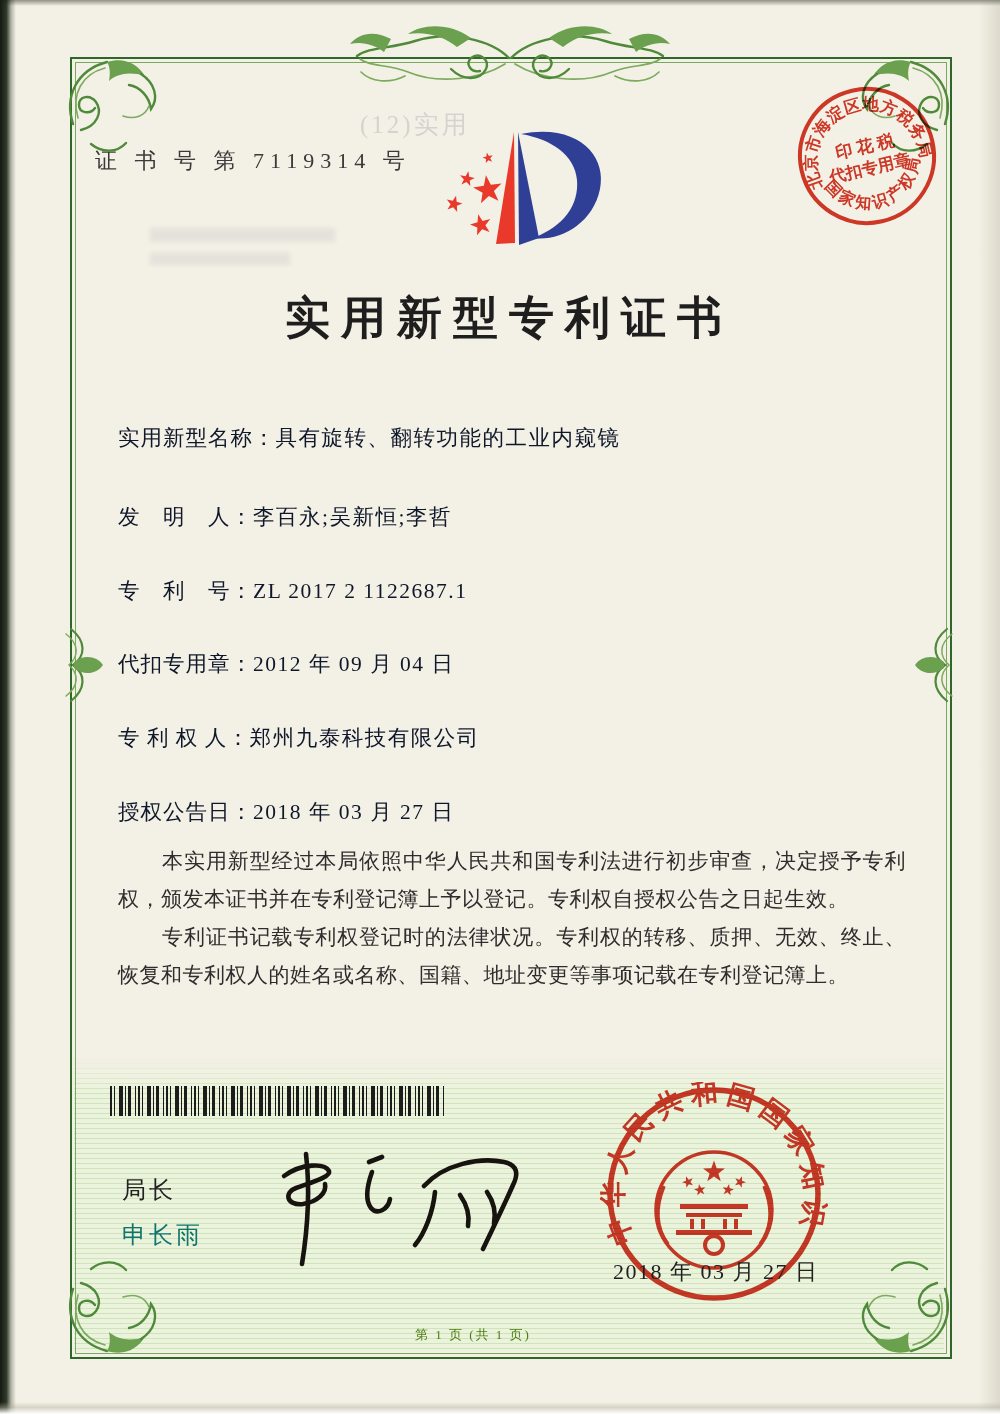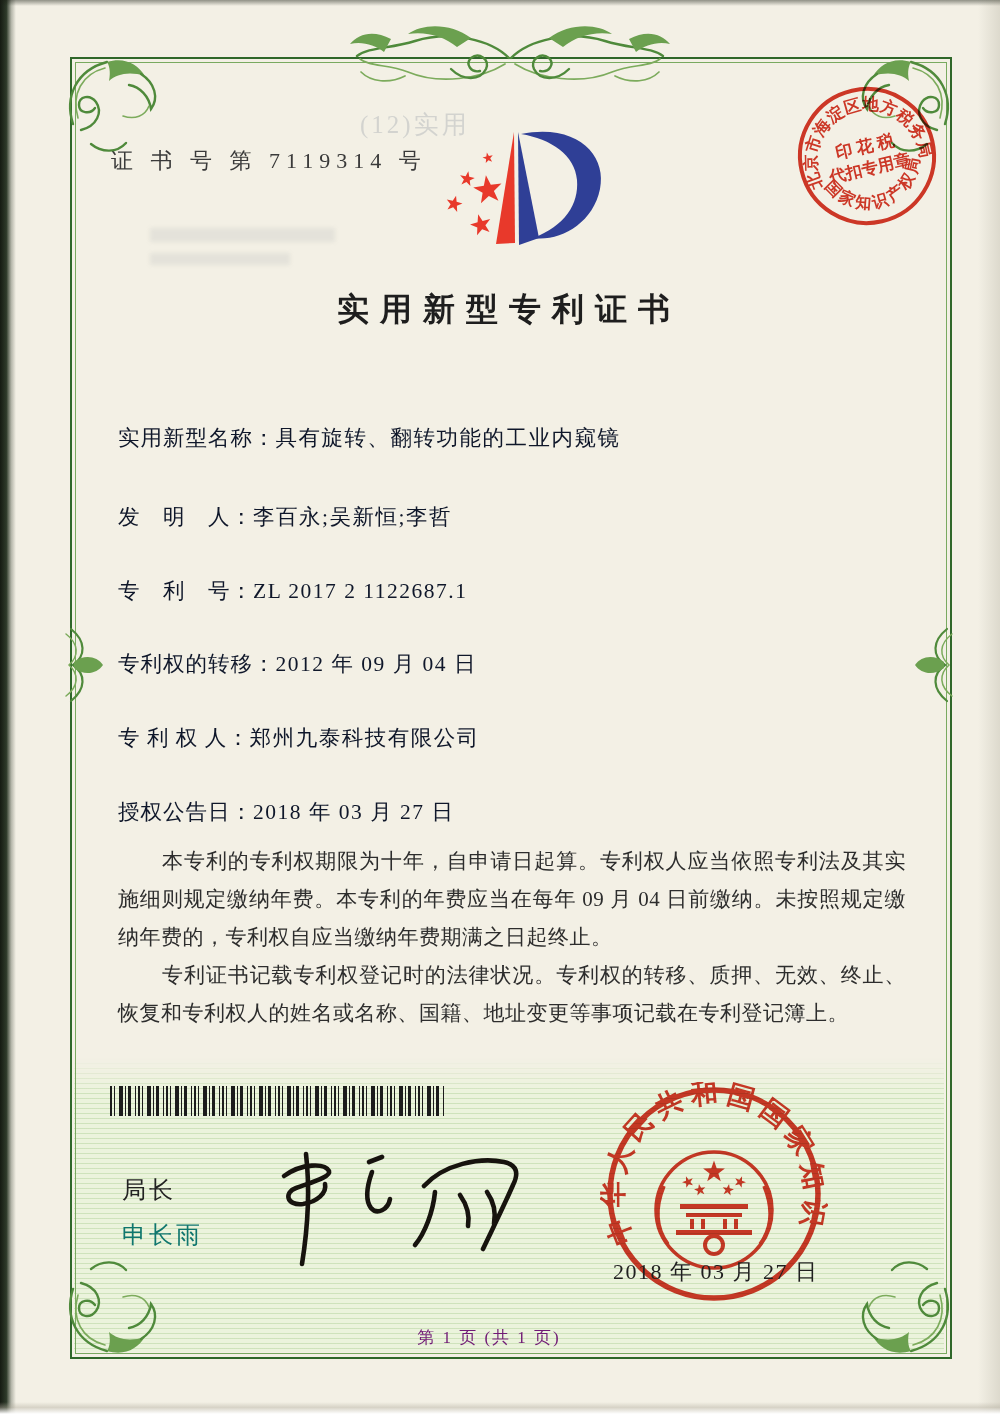--- a/index.html
+++ b/index.html
@@ -29,26 +29,26 @@
     background:
       repeating-linear-gradient(180deg,rgba(140,188,112,.30) 0 1px,rgba(0,0,0,0) 1px 5px),
       #ebf3dc;
     -webkit-mask-image:linear-gradient(180deg,rgba(0,0,0,0) 0,#000 36px);
     mask-image:linear-gradient(180deg,rgba(0,0,0,0) 0,#000 36px);}
 
   .ghost-text{position:absolute;left:360px;top:108px;font-size:25px;color:#8b94a0;
     opacity:.30;letter-spacing:3px;z-index:1;filter:blur(.6px);}
   .smudge{position:absolute;background:rgba(120,130,140,.12);filter:blur(2px);z-index:1;}
 
-  .cert-no{position:absolute;left:95px;top:146px;font-size:22px;letter-spacing:6px;color:#3a3a3a;z-index:2;margin-left:16px;}
+  .cert-no{position:absolute;left:95px;top:146px;font-size:22px;letter-spacing:6px;color:#3a3a3a;z-index:2;}
 
   .logo{position:absolute;left:428px;top:116px;z-index:2;}
 
   .title{position:absolute;left:70px;top:288px;width:878px;text-align:center;z-index:2;
-    font-size:32px;font-weight:700;letter-spacing:11px;color:#1e1e1e;}
+    font-size:45px;font-weight:700;letter-spacing:11px;color:#1e1e1e;}
 
   .field{position:absolute;left:118px;z-index:2;font-size:21.5px;color:#0f172a;white-space:nowrap;}
   .field .lb{letter-spacing:1px;}
   .field .vl{letter-spacing:1.5px;}
   .f0{top:423px}.f1{top:502px}.f2{top:576px}.f3{top:649px}.f4{top:723px}.f5{top:797px}
 
   .body-text{position:absolute;left:118px;top:842px;width:788px;z-index:2;
     font-size:21px;line-height:38px;text-align:justify;color:#2d2d2d;}
   .body-text p{margin:0;text-indent:2.1em;letter-spacing:.5px;}
 
@@ -65,21 +65,21 @@
   .sig-name{position:absolute;left:122px;top:1219px;font-size:24px;letter-spacing:3px;z-index:2;color:#0f766e;}
   .sig-hand{position:absolute;left:272px;top:1146px;z-index:2;}
 
   .seal{position:absolute;left:600px;top:1082px;z-index:3;mix-blend-mode:multiply;}
   .seal-date{position:absolute;left:613px;top:1257px;font-size:22px;letter-spacing:1.5px;
     color:#1f1f1f;z-index:4;white-space:nowrap;}
 
   .tax-stamp{position:absolute;left:791px;top:80px;z-index:3;transform:rotate(-13deg);mix-blend-mode:multiply;}
 
   .footer{position:absolute;left:70px;top:1326px;width:806px;text-align:center;z-index:2;
-    font-size:17px;letter-spacing:2px;color:#701a75;padding-left:16px;}
+    font-size:13px;letter-spacing:2px;color:#4d7c0f;}
 
   .orn{position:absolute;left:0;top:0;z-index:3;pointer-events:none;}
 </style>
 </head>
 <body>
 
 <div class="bind-strip"></div>
 <div class="scan-top"></div>
 <div class="scan-right"></div>
 <div class="scan-bottom"></div>
@@ -143,26 +143,26 @@
   <use href="#star5" transform="translate(60,74) scale(1.5) rotate(-8)" fill="#e8392b"></use>
   <use href="#star5" transform="translate(26,88) scale(0.85) rotate(14)" fill="#e8392b"></use>
   <use href="#star5" transform="translate(53,109) scale(1.1) rotate(-15)" fill="#e8392b"></use>
 </svg>
 
 <div class="title">实用新型专利证书</div>
 
 <div class="field f0"><span class="lb">实用新型名称：</span><span class="vl">具有旋转、翻转功能的工业内窥镜</span></div>
 <div class="field f1"><span class="lb">发　明　人：</span><span class="vl">李百永;吴新恒;李哲</span></div>
 <div class="field f2"><span class="lb">专　利　号：</span><span class="vl">ZL 2017 2 1122687.1</span></div>
-<div class="field f3"><span class="lb">专利权的转移：</span><span class="vl">2012 年 09 月 04 日</span></div>
+<div class="field f3"><span class="lb">代扣专用章：</span><span class="vl">2012 年 09 月 04 日</span></div>
 <div class="field f4"><span class="lb">专 利 权 人：</span><span class="vl">郑州九泰科技有限公司</span></div>
 <div class="field f5"><span class="lb">授权公告日：</span><span class="vl">2018 年 03 月 27 日</span></div>
 
 <div class="body-text">
-  <p>本专利的专利权期限为十年，自申请日起算。专利权人应当依照专利法及其实施细则规定缴纳年费。本专利的年费应当在每年 09 月 04 日前缴纳。未按照规定缴纳年费的，专利权自应当缴纳年费期满之日起终止。</p>
+  <p>本实用新型经过本局依照中华人民共和国专利法进行初步审查，决定授予专利权，颁发本证书并在专利登记簿上予以登记。专利权自授权公告之日起生效。</p>
   <p>专利证书记载专利权登记时的法律状况。专利权的转移、质押、无效、终止、恢复和专利权人的姓名或名称、国籍、地址变更等事项记载在专利登记簿上。</p>
 </div>
 
 <div class="barcode"></div>
 
 <div class="sig-title">局长</div>
 <div class="sig-name">申长雨</div>
 
 <svg class="sig-hand" width="260" height="125" viewBox="0 0 260 125">
   <g fill="none" stroke="#17130e" stroke-width="4.6" stroke-linecap="round" stroke-linejoin="round">

